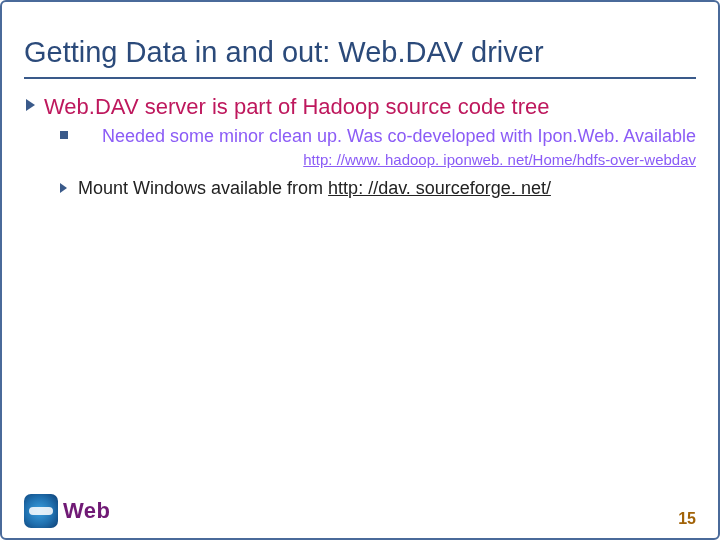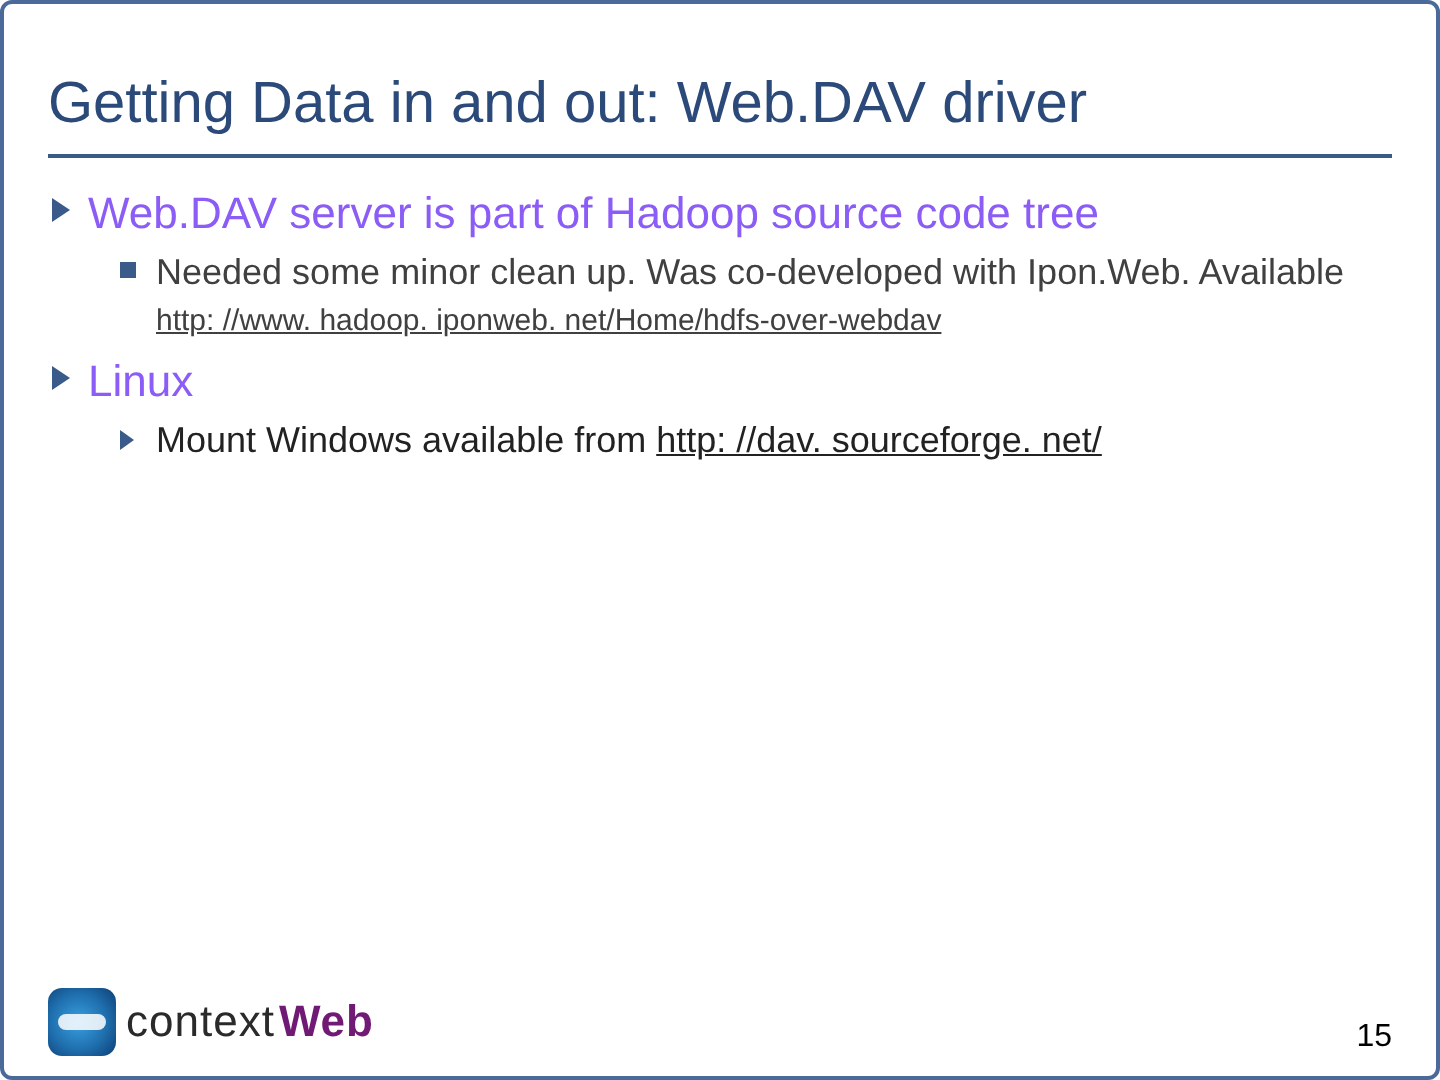--- a/index.html
+++ b/index.html
@@ -26,43 +26,44 @@
     margin: 4px 0 8px 0;
     font-weight: normal;
   }
   .hr {
     border: none;
     border-top: 2px solid #3a5a8a;
     margin: 0 0 14px 0;
   }
   .lvl1 {
     font-size: 22px;
-    color: #8b5cf6;
+    color: #be185d;
     margin: 6px 0 4px 0;
     padding-left: 20px;
     position: relative;
     line-height: 1.25;
   }
   .lvl1::before {
     content: "";
     position: absolute;
     left: 2px;
     top: 6px;
     width: 0; height: 0;
     border-top: 6px solid transparent;
     border-bottom: 6px solid transparent;
     border-left: 9px solid #3a5a8a;
   }
   .lvl2sq {
     font-size: 18px;
-    color: #404040;
+    color: #8b5cf6;
     margin: 4px 0 6px 36px;
     padding-left: 18px;
     position: relative;
     line-height: 1.3;
+    text-align: right;
   }
   .lvl2sq::before {
     content: "";
     position: absolute;
     left: 0;
     top: 6px;
     width: 8px; height: 8px;
     background: #3a5a8a;
   }
   .lvl2ar {
@@ -97,23 +98,23 @@
   .footer {
     position: absolute;
     bottom: 10px;
     left: 22px;
     right: 22px;
     display: flex;
     justify-content: space-between;
     align-items: flex-end;
   }
   .pagenum {
-    color: #000000;
+    color: #a16207;
     font-size: 16px;
-    font-weight: normal;
+    font-weight: bold;
   }
   
   .logo {
     display: flex;
     align-items: center;
     gap: 2px;
   }
   .logo .square {
     width: 34px;
     height: 34px;
@@ -153,28 +154,26 @@
   <h1 class="title">Getting Data in and out: Web.DAV driver</h1>
   <hr class="hr">
 
   <div class="lvl1">Web.DAV server is part of Hadoop source code tree</div>
 
   <div class="lvl2sq">
     <span>Needed some minor clean up. Was co-developed with Ipon.Web. Available </span><span class="small underline">http: //www. hadoop. iponweb. net/Home/hdfs-over-webdav</span>
   </div>
 
 
-  <div class="lvl1">Linux</div>
 
   <div class="lvl2ar">
     <span>Mount Windows available from </span><span class="link">http: //dav. sourceforge. net/</span>
   </div>
 
   <div class="footer">
     <div class="logo">
       <div class="square"></div>
-      <span class="word1">context</span>
         <span class="word2">Web</span>
     </div>
     <div class="pagenum">15</div>
   </div>
 
 </div>
 
 </body></html>

